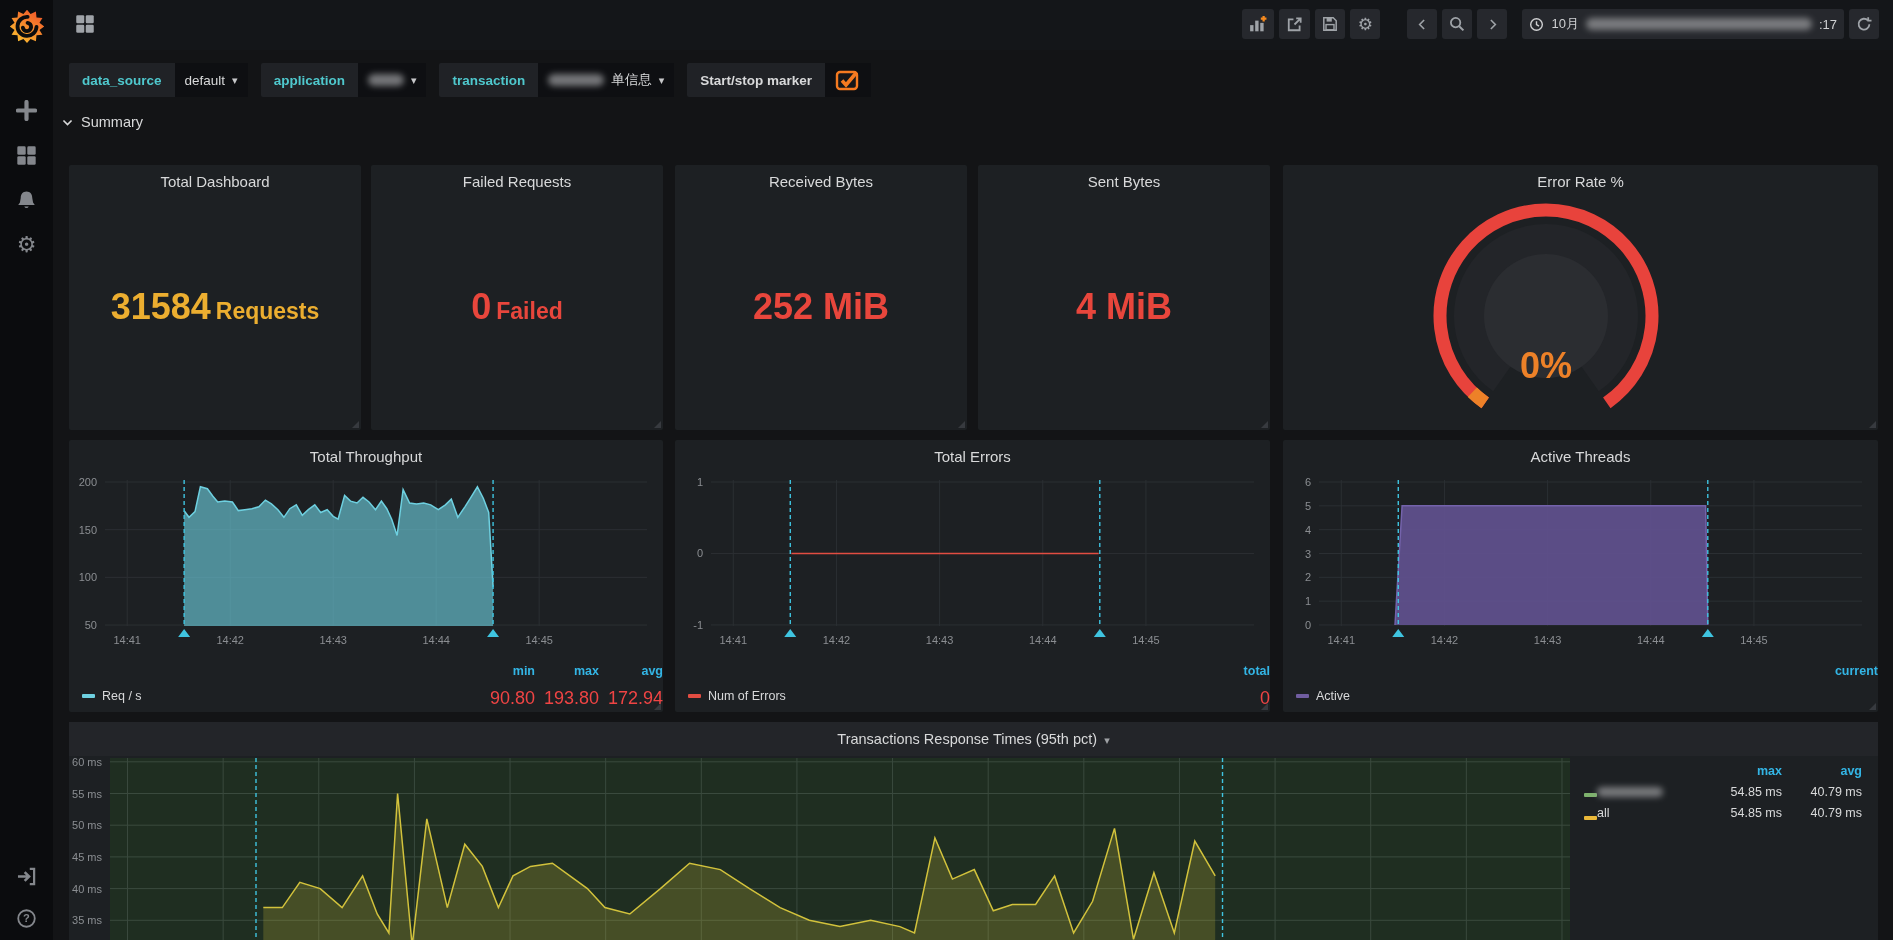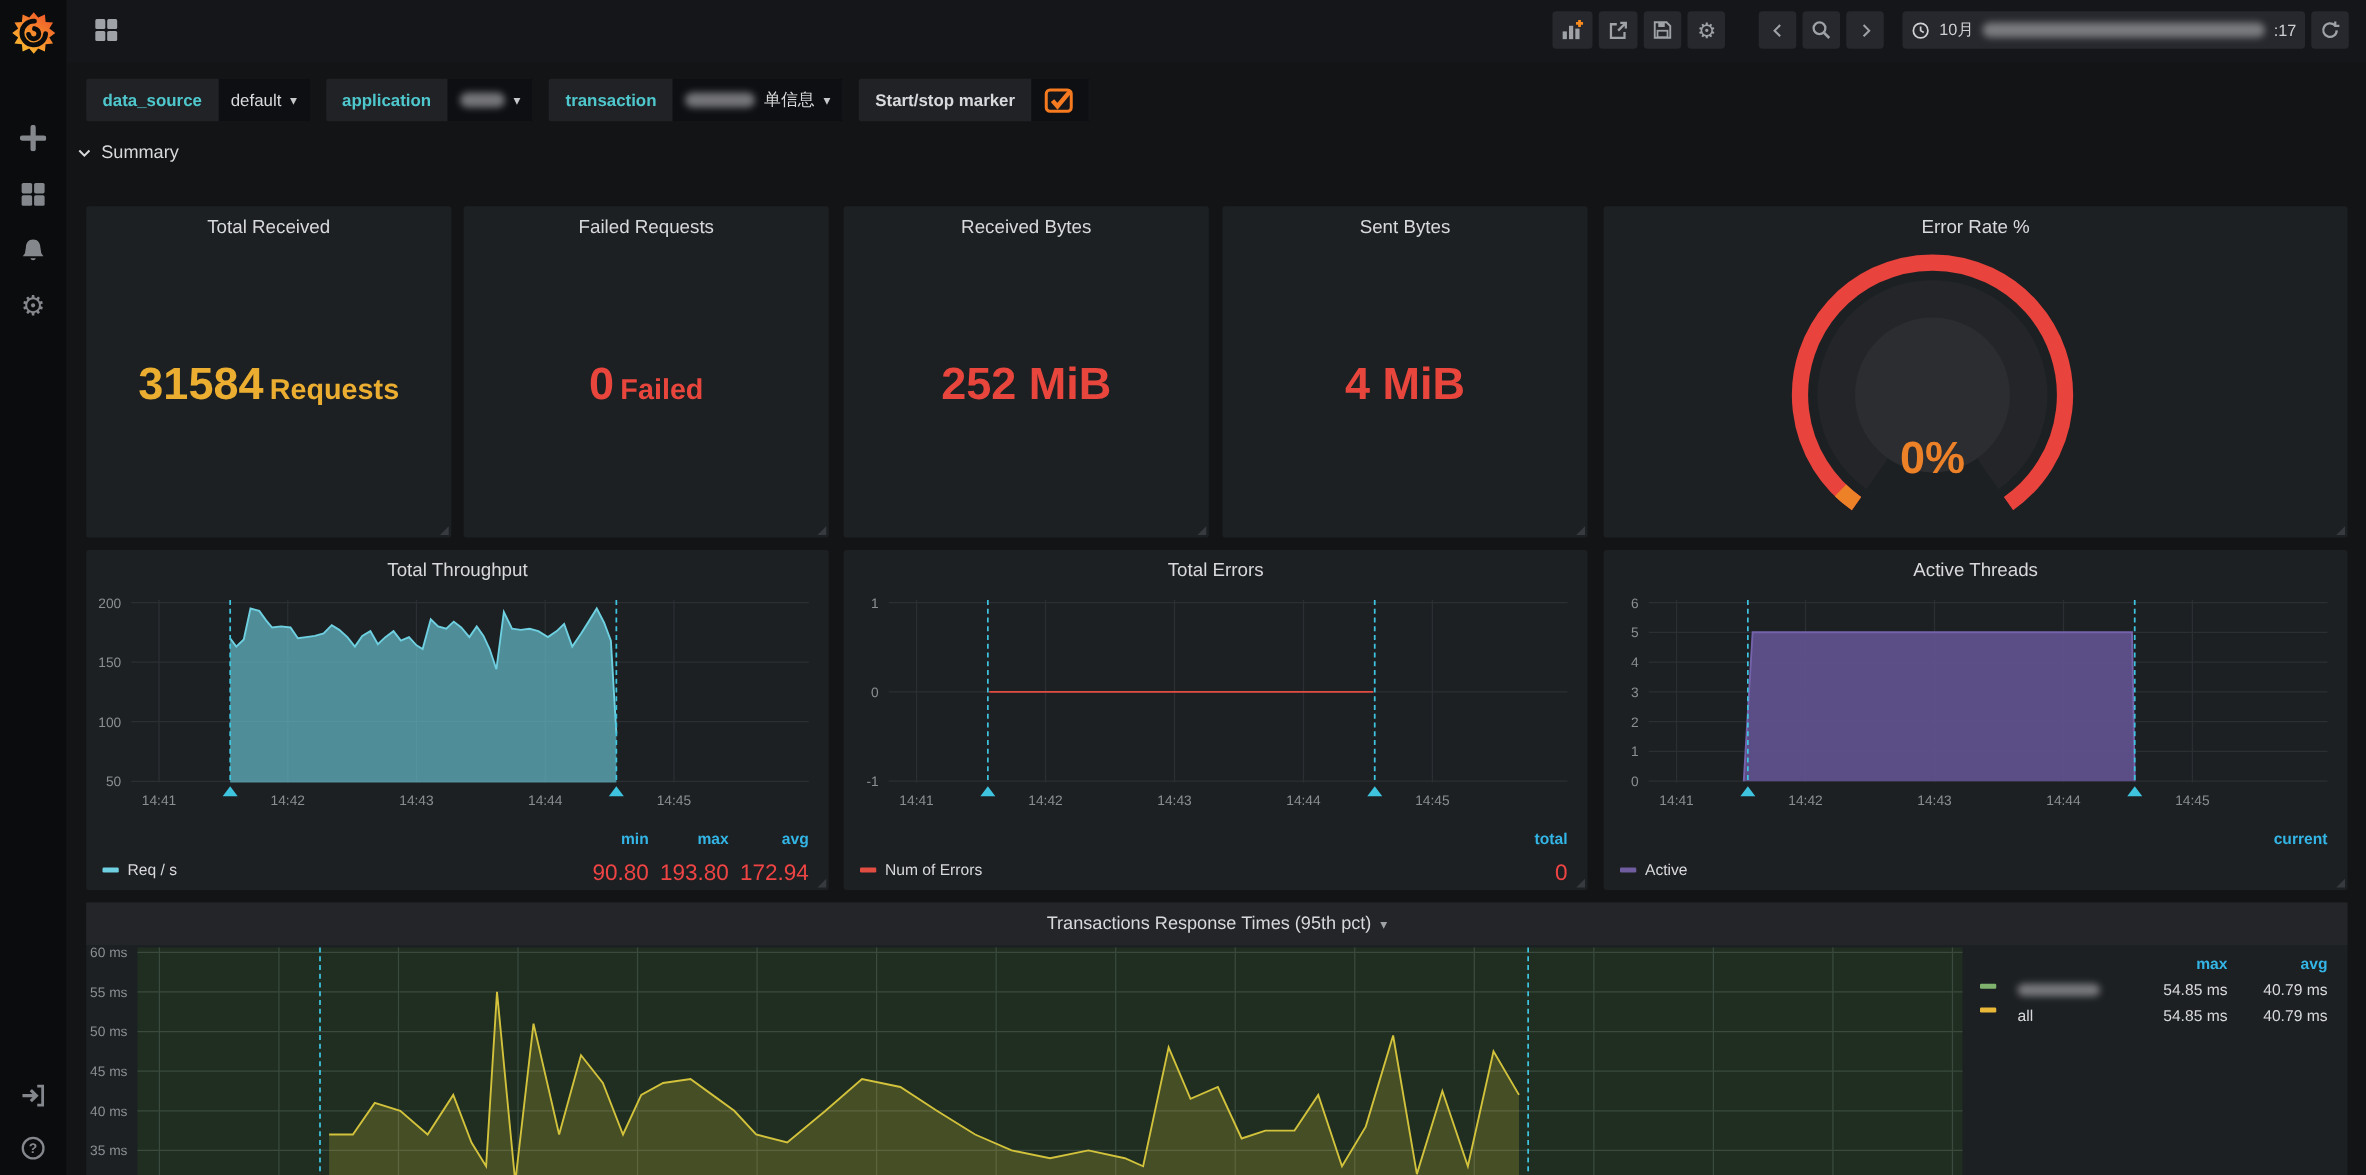--- a/index.html
+++ b/index.html
@@ -36,31 +36,31 @@
 .panel{position:absolute;background:#1d2023;border-radius:2px}
 .ptitle{position:absolute;top:8px;left:0;right:0;text-align:center;font-size:15px;font-weight:500;color:#d8d9da;cursor:pointer;z-index:2}
 .statval{position:absolute;top:142px;left:0;right:0;transform:translateY(-50%);text-align:center;font-weight:700;white-space:nowrap}
 .statval .big{font-size:36px}
 .statval .suf{font-size:23px;margin-left:5px}
 .chart{position:absolute;inset:0}
 .rh{position:absolute;right:2px;bottom:2px;width:0;height:0;border-left:7px solid transparent;border-bottom:7px solid #4a4d52;opacity:.6;cursor:nwse-resize;z-index:3}
 
 .legend-item{position:absolute;left:13px;top:249px;display:flex;align-items:center;gap:7px;font-size:12.5px;cursor:pointer;z-index:2}
 .swatch{width:13px;height:4px;border-radius:1px}
-.lcols,.lvals{position:absolute;right:16px;display:flex;z-index:2}
+.lcols,.lvals{position:absolute;right:0;display:flex;z-index:2}
 .lcols{top:224px}
 .lvals{top:248px}
 .lcol{width:64px;text-align:right;color:#33b5e5;font-weight:700;font-size:12.5px}
 .lval{width:64px;text-align:right;font-size:18px;color:#ef4444}
 
 .titlebar{position:absolute;top:0;left:0;right:0;height:34px;background:#232529;text-align:center;line-height:34px;font-size:14.5px;font-weight:500;cursor:pointer;z-index:2}
 .titlebar .caret{margin-left:7px;color:#9fa2a5}
 .rlegend{position:absolute;right:16px;top:38px;font-size:12.5px;z-index:2}
 .rlrow{display:flex;align-items:center;height:21px}
-.rlname{width:118px;display:flex;gap:17px;align-items:flex-start;cursor:pointer}
+.rlname{width:118px;display:flex;gap:0;align-items:flex-end;cursor:pointer}
 .rlv{width:80px;text-align:right;color:#d8d9da}
 .rlh{width:80px;text-align:right;color:#33b5e5;font-weight:700}
 </style>
 </head>
 <body>
 
 <aside class="sidebar">
   <div class="logo">
     <svg viewBox="0 0 64 64" width="38" height="38">
       <defs>
@@ -217,21 +217,21 @@
 </div>
 
 <div class="section">
   <svg viewBox="0 0 16 16" width="13">
       <path d="M3 5.5L8 10.5 13 5.5" fill="none" stroke="#d8d9da" stroke-width="2"></path>
     </svg>
   <span>Summary</span>
 </div>
 
 <div class="panel" style="left:69px;top:165px;width:292px;height:265px">
-  <div class="ptitle">Total Received</div>
+  <div class="ptitle">Total Dashboard</div>
   <div class="statval" style="color: rgb(236, 174, 48);">
     <span class="big">31584</span><span class="suf">Requests</span></div>
   <span class="rh"></span>
 </div>
 <div class="panel" style="left:371px;top:165px;width:292px;height:265px">
   <div class="ptitle">Failed Requests</div>
   <div class="statval" style="color: rgb(232, 70, 60);">
     <span class="big">0</span><span class="suf">Failed</span></div>
   <span class="rh"></span>
 </div>

